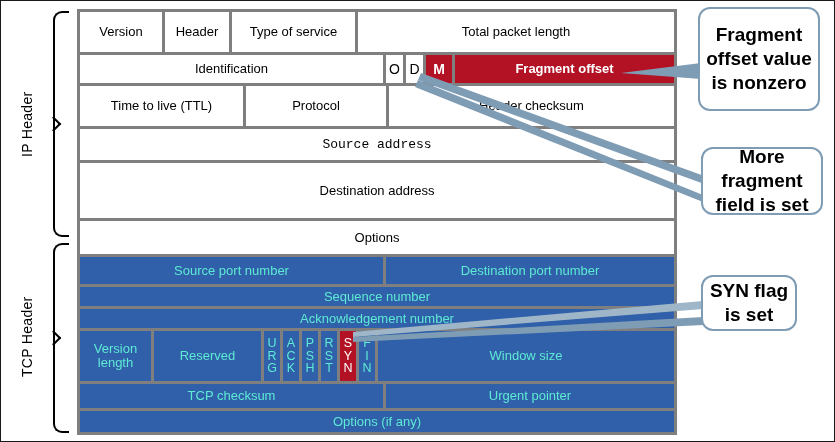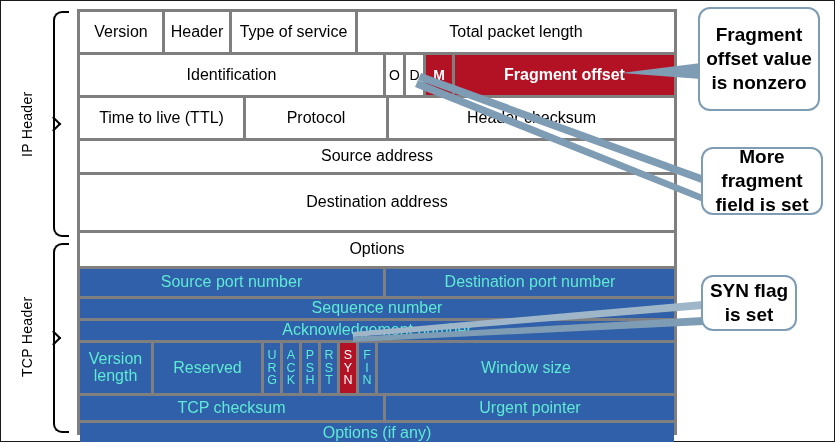--- a/index.html
+++ b/index.html
@@ -57,21 +57,21 @@
   .row{
     display:flex;
     width:100%;
     margin-bottom:3px;
   }
   .row:last-child{margin-bottom:0;}
   .cell{
     box-sizing:border-box;
     display:flex;align-items:center;justify-content:center;
     text-align:center;
-    font-size:16px;
+    font-size:13px;
     line-height:1.05;
     color:#000;
     background:#ffffff;
     margin-right:3px;
     overflow:hidden;
     white-space:nowrap;
   }
   .cell:last-child{margin-right:0;}
   .cell.blue{background:#2f60a9;color:#5eead4;}
   .cell.red{background:#b31225;color:#ffffff;}
@@ -123,35 +123,35 @@
 
   <div id="packet">
 
     <div class="row" style="height:40px;">
       <div class="cell" style="width:82px;">Version</div>
       <div class="cell" style="width:64px;">Header</div>
       <div class="cell" style="width:123px;">Type of service</div>
       <div class="cell" style="flex:1;">Total packet length</div>
     </div>
 
-    <div class="row" style="height:40px;">
+    <div class="row" style="height:28px;">
       <div class="cell" style="width:303px;">Identification</div>
       <div class="cell" style="width:17px;font-size:14px;">O</div>
       <div class="cell" style="width:17px;font-size:14px;">D</div>
       <div class="cell red" style="width:26px;font-size:14px;font-weight:bold;">M</div>
       <div class="cell red" style="flex:1;font-weight:bold;">Fragment offset</div>
     </div>
 
     <div class="row" style="height:40px;">
       <div class="cell" style="width:163px;">Time to live (TTL)</div>
       <div class="cell" style="width:140px;">Protocol</div>
       <div class="cell" style="flex:1;">Header checksum</div>
     </div>
 
-    <div class="row" style="height:31px;">
+    <div class="row" style="height:31px;font-family:Liberation Mono, monospace;">
       <div class="cell" style="flex:1;">Source address</div>
     </div>
 
     <div class="row" style="height:55px;">
       <div class="cell" style="flex:1;">Destination address</div>
     </div>
 
     <div class="row" style="height:33px;">
       <div class="cell" style="flex:1;">Options</div>
     </div>

